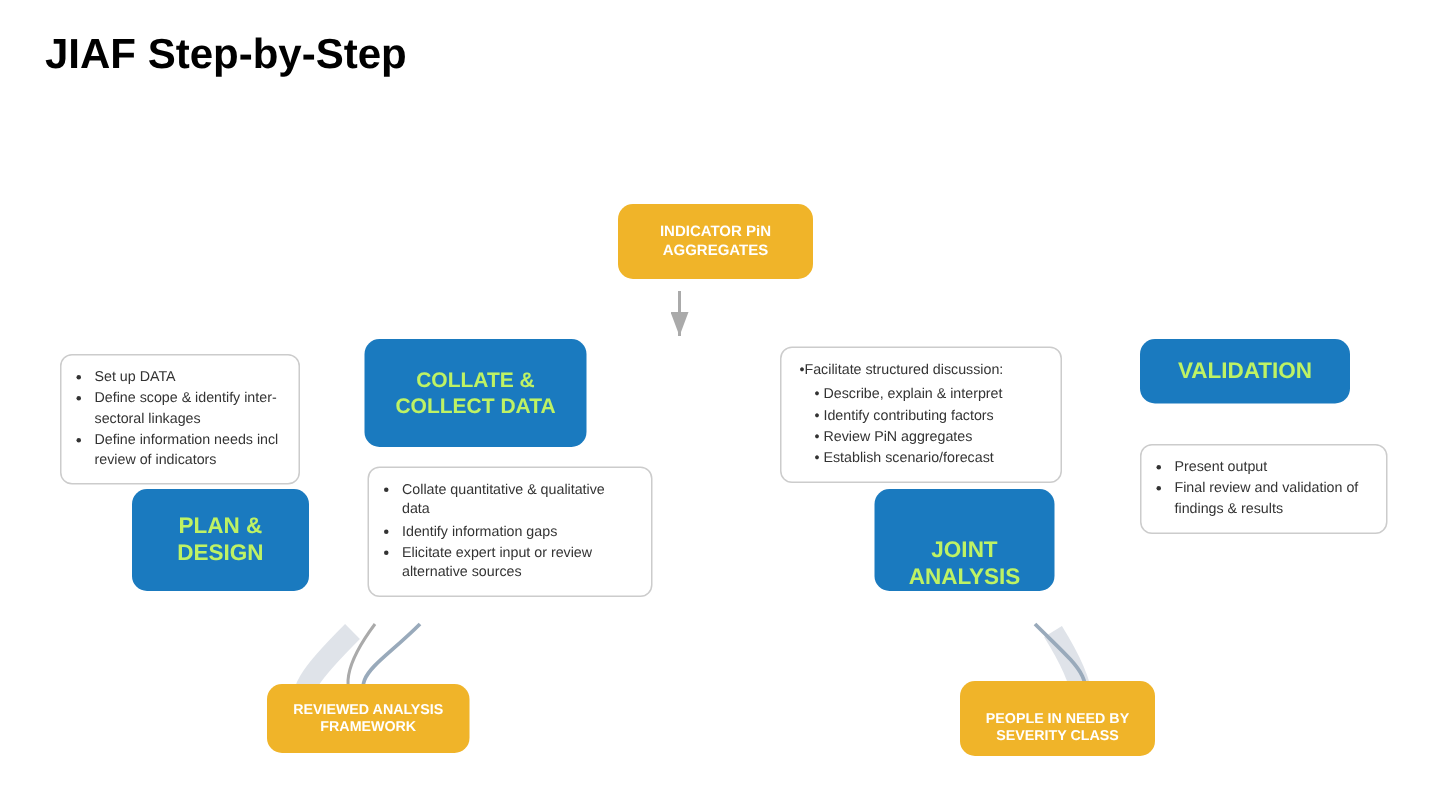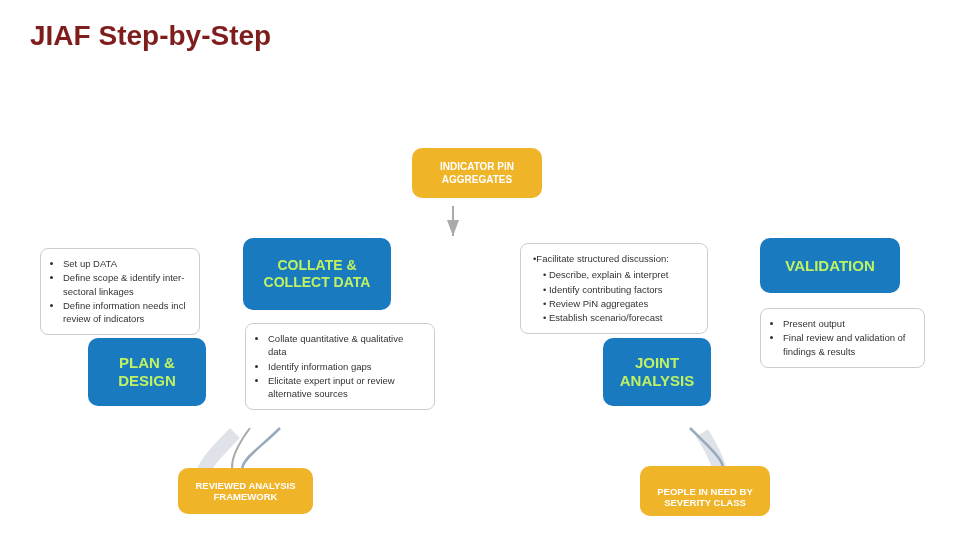--- a/index.html
+++ b/index.html
@@ -13,24 +13,24 @@
     }
 
     .page {
       width: 960px;
       height: 540px;
       padding: 20px 30px;
       position: relative;
     }
 
     .page-title {
-      color: #7f1d1d;
+      color: #000000;
       font-size: 28px;
       font-weight: bold;
-      margin-bottom: 36px;
+      margin-bottom: 24px;
     }
 
     .diagram {
       position: relative;
       width: 900px;
       height: 450px;
     }
 
     
     .box {
@@ -120,30 +120,30 @@
     <div class="box box-gold" style="width:130px;height:50px;left:358px;top:60px;font-size:10px;line-height:1.3;margin-left:24px;">
       <span style="white-space:pre-line;">INDICATOR PiN
 AGGREGATES</span>
     </div>
 
     <div class="box box-blue" style="width:148px;height:72px;left:213px;top:150px;font-size:14px;line-height:1.2;">
       <span style="white-space:pre-line;">COLLATE &amp;
 COLLECT DATA</span>
     </div>
 
-    <div class="box box-blue" style="width:140px;height:55px;left:730px;top:150px;font-size:15px;line-height:1.2;">
+    <div class="box box-blue" style="width:140px;height:43px;left:730px;top:150px;font-size:15px;line-height:1.2;">
       <span>VALIDATION</span>
     </div>
 
     <div class="box box-blue" style="width:118px;height:68px;left:58px;top:250px;font-size:15px;line-height:1.2;">
       <span style="white-space:pre-line;">PLAN &amp;
 DESIGN</span>
     </div>
 
-    <div class="box box-blue" style="width:108px;height:68px;left:573px;top:250px;font-size:15px;line-height:1.2;">
+    <div class="box box-blue" style="width:120px;height:68px;left:553px;top:250px;font-size:15px;line-height:1.2;align-items:flex-end;">
       <span style="white-space:pre-line;">JOINT
 ANALYSIS</span>
     </div>
 
     <div class="box box-gold" style="width:135px;height:46px;left:148px;top:380px;font-size:9.5px;line-height:1.2;">
       <span style="white-space:pre-line;">REVIEWED ANALYSIS
 FRAMEWORK</span>
     </div>
 
     <div class="box box-gold" style="width:130px;height:50px;left:610px;top:378px;font-size:9.5px;line-height:1.2;">

